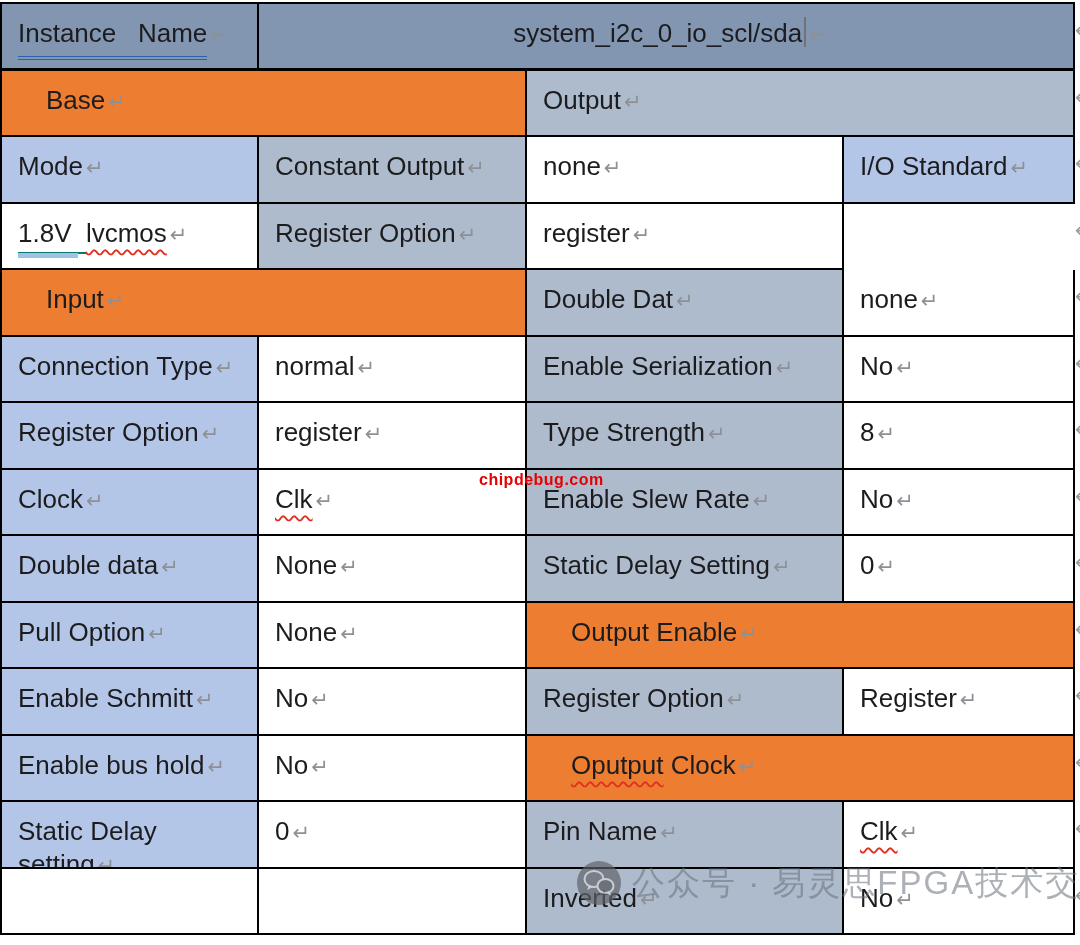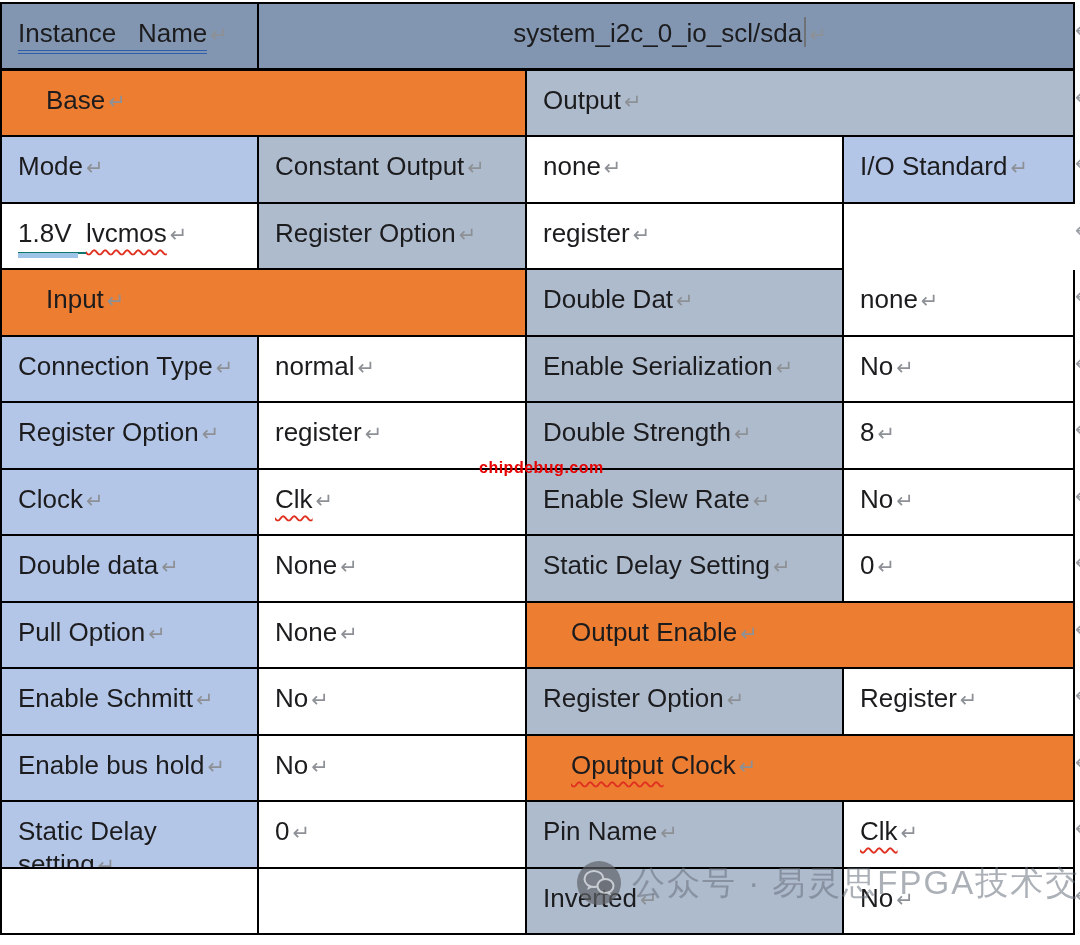--- a/index.html
+++ b/index.html
@@ -28,31 +28,31 @@
   .k-value,.k-empty{background:#ffffff;}
   .txt{white-space:pre-wrap;}
   .mark{color:#8d9196;font-size:21px;margin-left:3px;}
   .cursor{display:inline-block;width:2px;height:30px;background:#6f7277;vertical-align:-5px;margin-left:2px;}
   
   .d-wavy{
     text-decoration-line:underline;text-decoration-style:wavy;
     text-decoration-color:var(--wavy_red,#E03020);text-decoration-thickness:2px;
     text-underline-offset:7px;
   }
-  .d-doubleblue{display:inline-block;border-bottom:4px double var(--link_blue,#2E5FAC);padding-bottom:0;}
+  .d-doubleblue{display:inline-block;border-bottom:4px double var(--link_blue,#2E5FAC);padding-bottom:6px;}
   .d-underblue{display:inline-block;position:relative;border-bottom:2px solid #0f766e;padding-bottom:2px;}
   .d-underblue::after{
     content:"";position:absolute;left:0;right:8px;top:100%;margin-top:1px;height:5px;
     background:#9DC3E6;
   }
   
   .edge-mark{position:absolute;left:1075px;width:6px;height:26px;overflow:hidden;color:#9a9ea4;font-size:20px;line-height:24px;}
   
   .wm-chipdebug{
-    position:absolute;left:479px;top:459px;z-index:5;
+    position:absolute;left:479px;top:471px;z-index:5;
     color:var(--watermark_red,#E60000);font-weight:bold;font-size:16px;letter-spacing:.5px;
   }
   .wm-wechat{position:absolute;left:576px;top:860px;z-index:5;display:flex;align-items:center;gap:10px;}
   .wm-wechat .wm-text{
     font-size:33px;color:rgba(104,112,124,0.55);letter-spacing:2px;white-space:nowrap;
     font-family:"Liberation Sans","DejaVu Sans",sans-serif;
   }
   .wechat-icon{width:46px;height:46px;flex:0 0 auto;opacity:.8;}
 </style>
 </head>
@@ -74,21 +74,21 @@
       <div class="cell k-value"><span class="txt">register</span><span class="mark">↵</span></div>
       <div class="cell k-section" style="grid-column: span 2;"><span class="txt">Input</span><span class="mark">↵</span></div>
       <div class="cell k-labelR"><span class="txt">Double Dat</span><span class="mark">↵</span></div>
       <div class="cell k-value"><span class="txt">none</span><span class="mark">↵</span></div>
       <div class="cell k-labelL"><span class="txt">Connection Type</span><span class="mark">↵</span></div>
       <div class="cell k-value"><span class="txt">normal</span><span class="mark">↵</span></div>
       <div class="cell k-labelR"><span class="txt">Enable Serialization</span><span class="mark">↵</span></div>
       <div class="cell k-value"><span class="txt">No</span><span class="mark">↵</span></div>
       <div class="cell k-labelL"><span class="txt">Register Option</span><span class="mark">↵</span></div>
       <div class="cell k-value"><span class="txt">register</span><span class="mark">↵</span></div>
-      <div class="cell k-labelR"><span class="txt">Double Strength</span><span class="mark">↵</span></div>
+      <div class="cell k-labelR"><span class="txt">Type Strength</span><span class="mark">↵</span></div>
       <div class="cell k-value"><span class="txt">8</span><span class="mark">↵</span></div>
       <div class="cell k-labelL"><span class="txt">Clock</span><span class="mark">↵</span></div>
       <div class="cell k-value"><span class="txt d-wavy">Clk</span><span class="mark">↵</span></div>
       <div class="cell k-labelR"><span class="txt">Enable Slew Rate</span><span class="mark">↵</span></div>
       <div class="cell k-value"><span class="txt">No</span><span class="mark">↵</span></div>
       <div class="cell k-labelL"><span class="txt">Double data</span><span class="mark">↵</span></div>
       <div class="cell k-value"><span class="txt">None</span><span class="mark">↵</span></div>
       <div class="cell k-labelR"><span class="txt">Static Delay Setting</span><span class="mark">↵</span></div>
       <div class="cell k-value"><span class="txt">0</span><span class="mark">↵</span></div>
       <div class="cell k-labelL"><span class="txt">Pull Option</span><span class="mark">↵</span></div>

